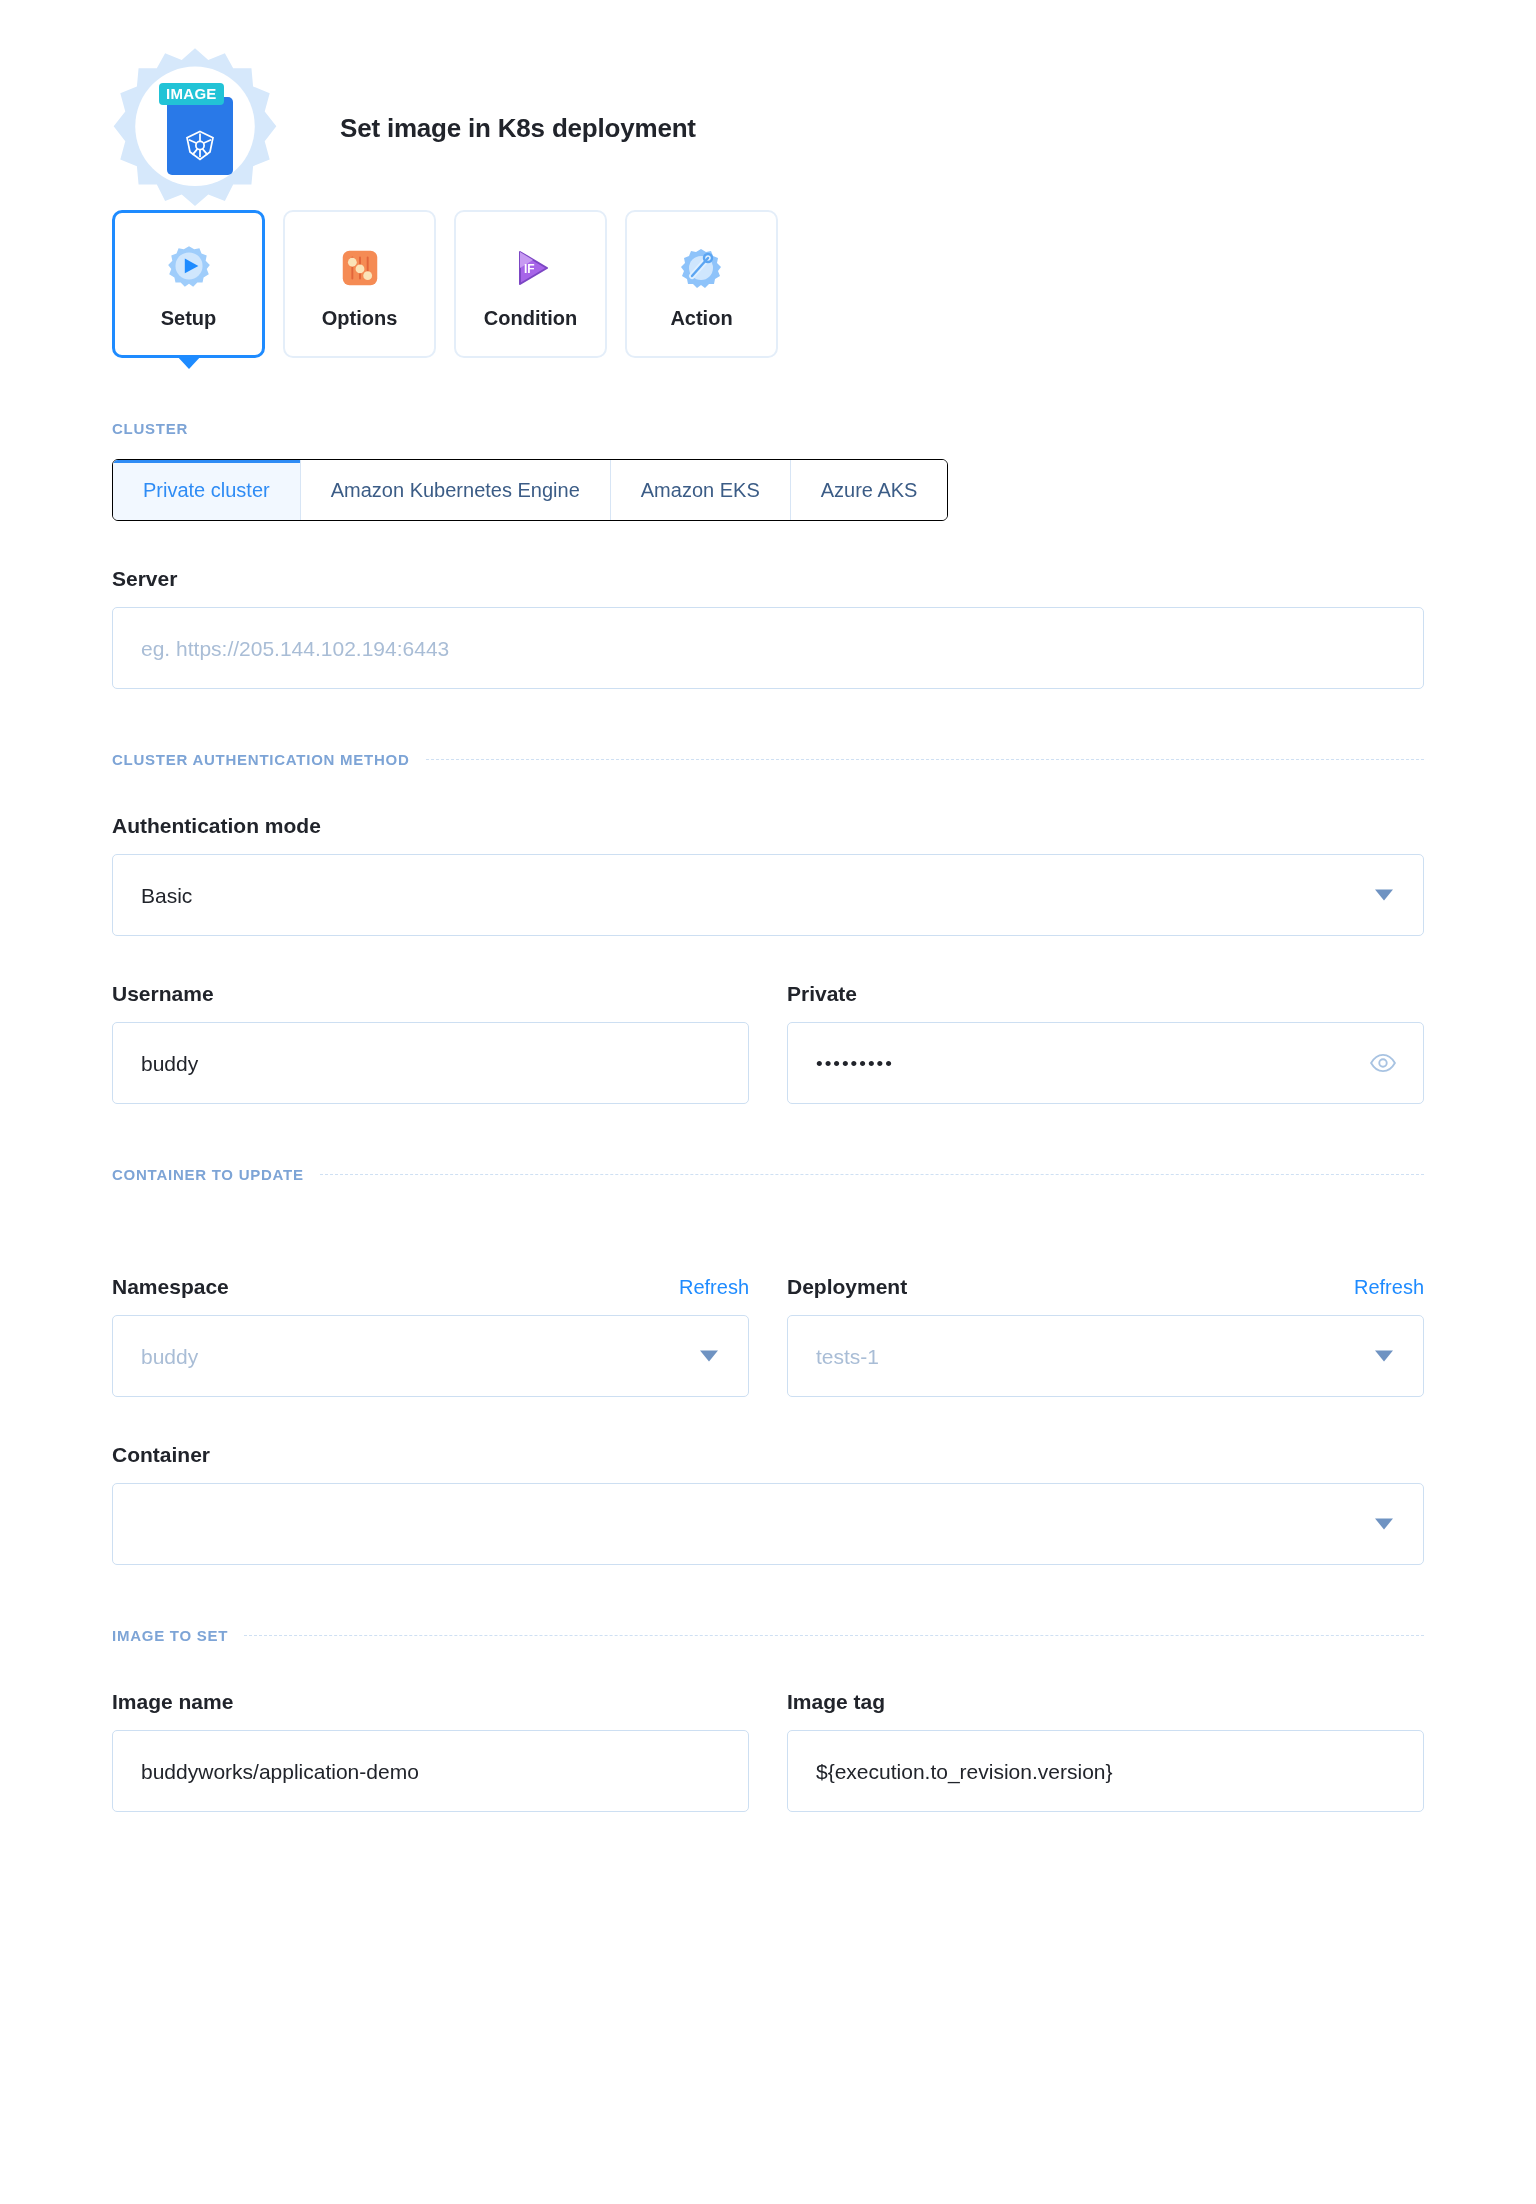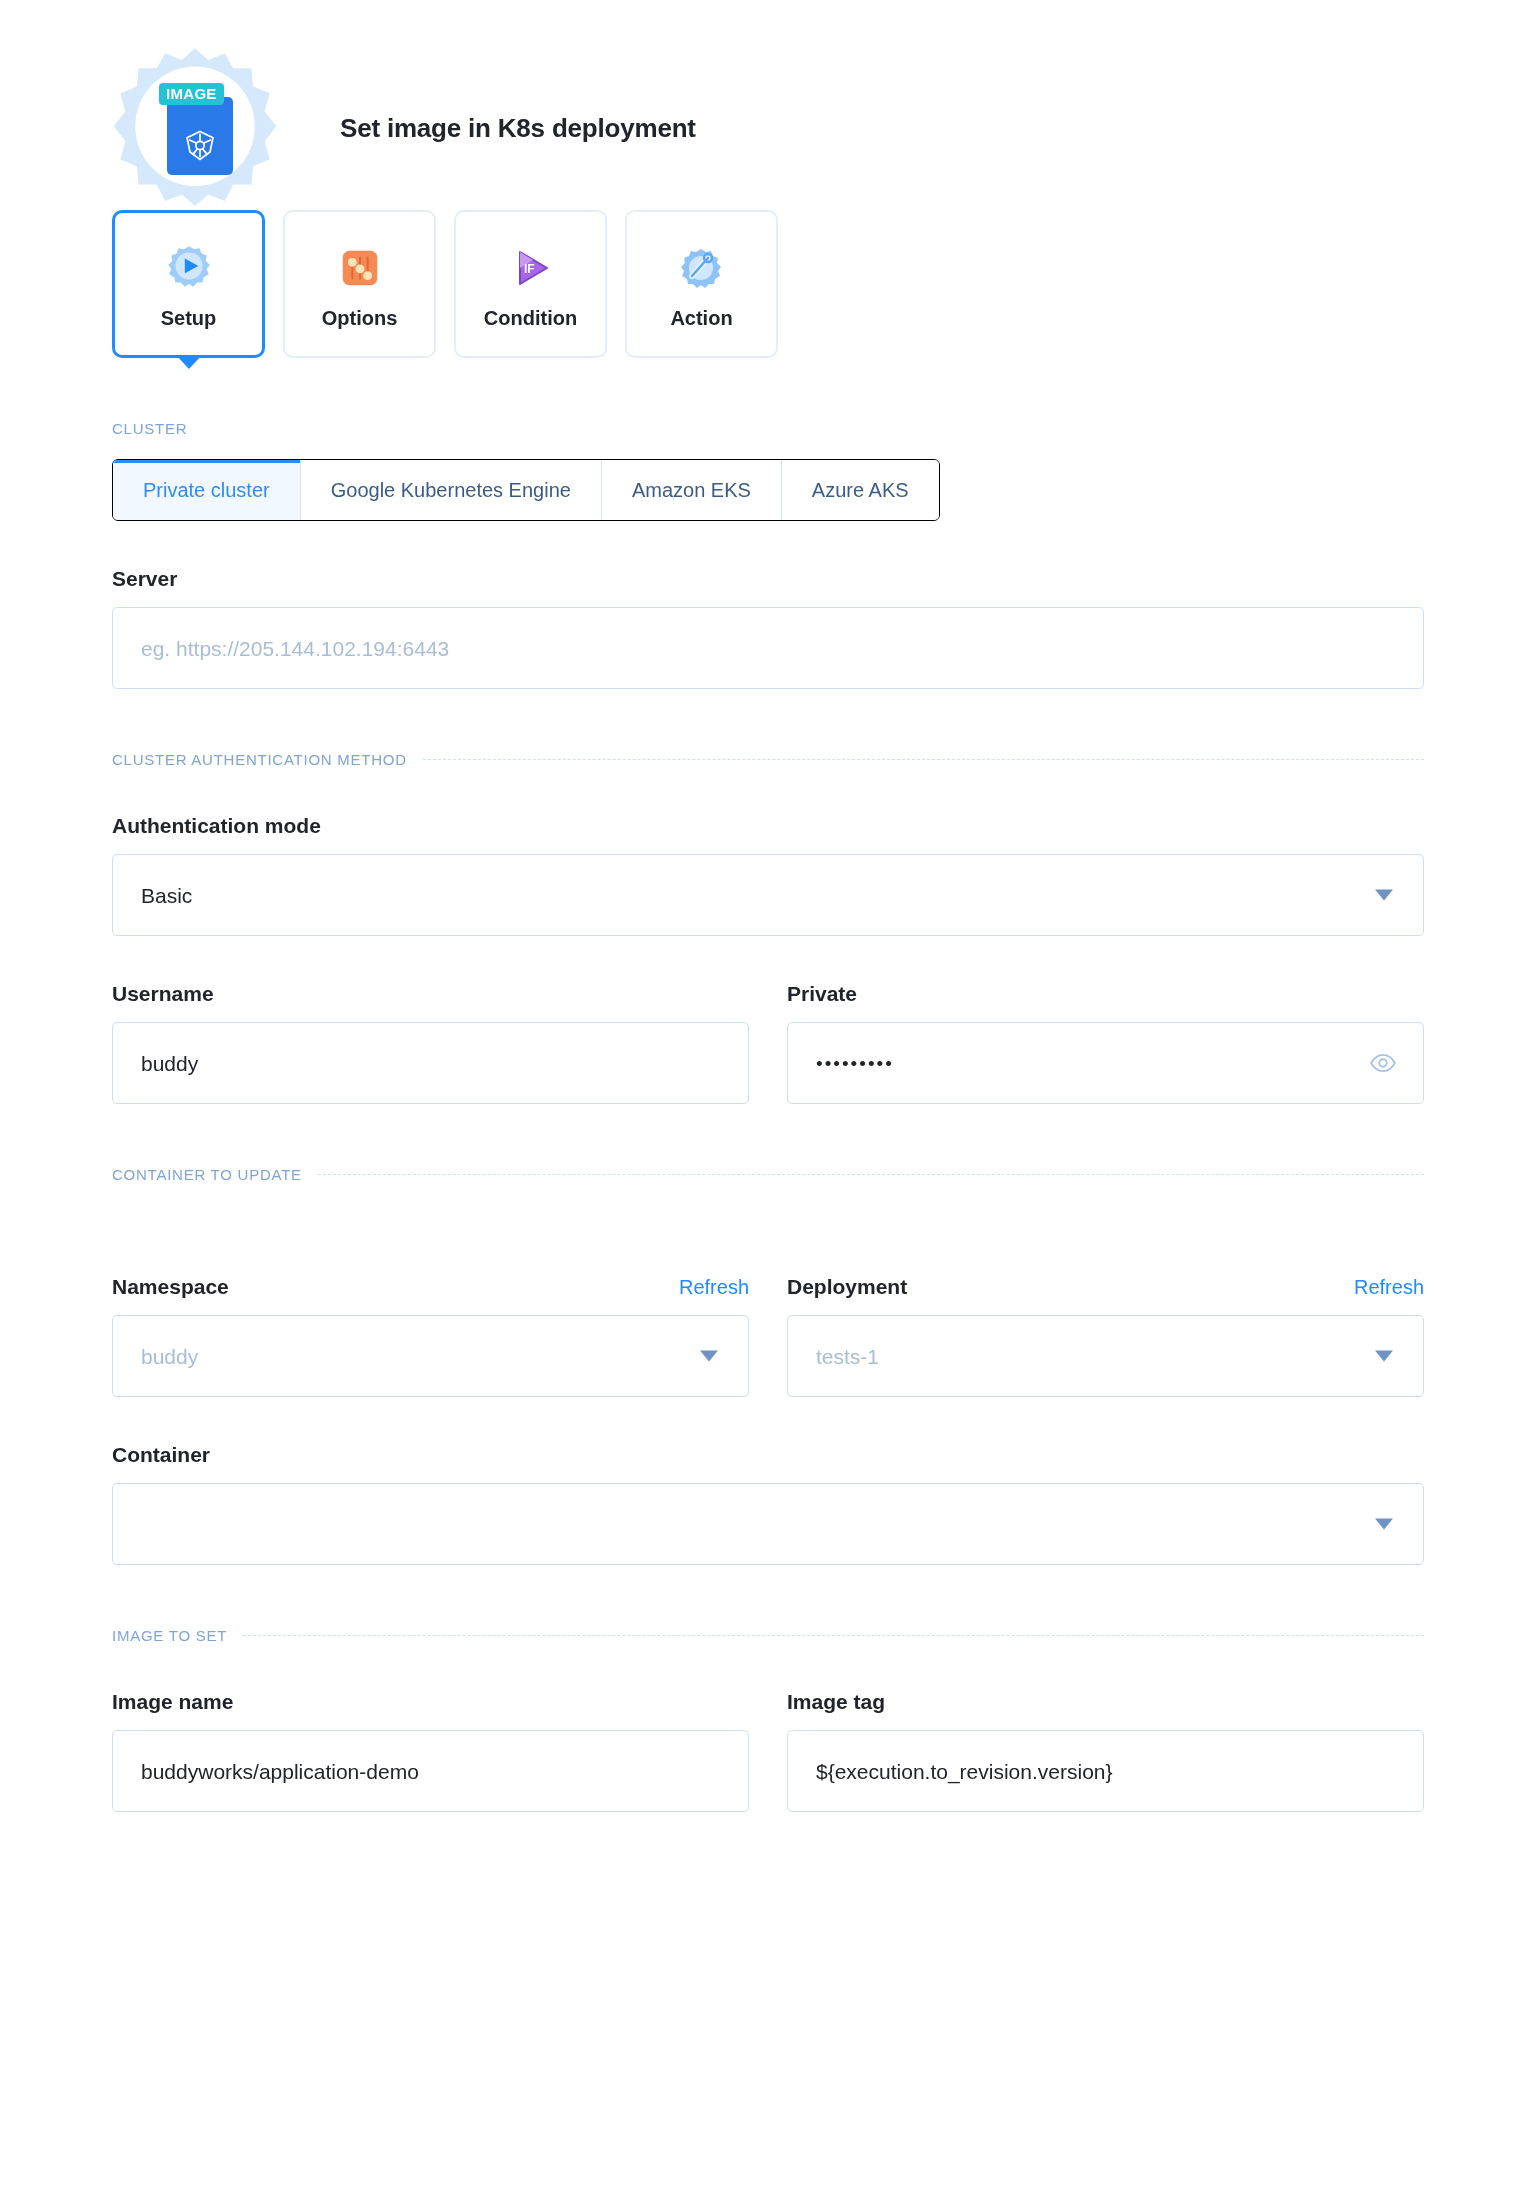--- a/index.html
+++ b/index.html
@@ -135,21 +135,21 @@
   .content { padding: 0 112px 0 112px; }
 
   .section-head {
     display: flex;
     align-items: center;
     gap: 16px;
     margin-top: 62px;
   }
   .section-head .s-title {
     font-size: 15px;
-    font-weight: 400;
+    font-weight: 700;
     letter-spacing: .75px;
     color: #7da4d6;
     white-space: nowrap;
   }
   .section-head .s-rule {
     flex: 1;
     height: 1px;
     border-top: 1px dashed #cfe0f3;
   }
 
@@ -341,21 +341,21 @@
     <div class="section-head no-rule">
       <span class="s-title">CLUSTER</span>
 
     </div>
 
     <div class="segmented">
       <div class="seg active">
         <span>Private cluster</span>
       </div>
       <div class="seg">
-        <span>Google Kubernetes Engine</span>
+        <span>Amazon Kubernetes Engine</span>
       </div>
       <div class="seg">
         <span>Amazon EKS</span>
       </div>
       <div class="seg">
         <span>Azure AKS</span>
       </div>
     </div>
 
     <label class="field-label">Server</label>

